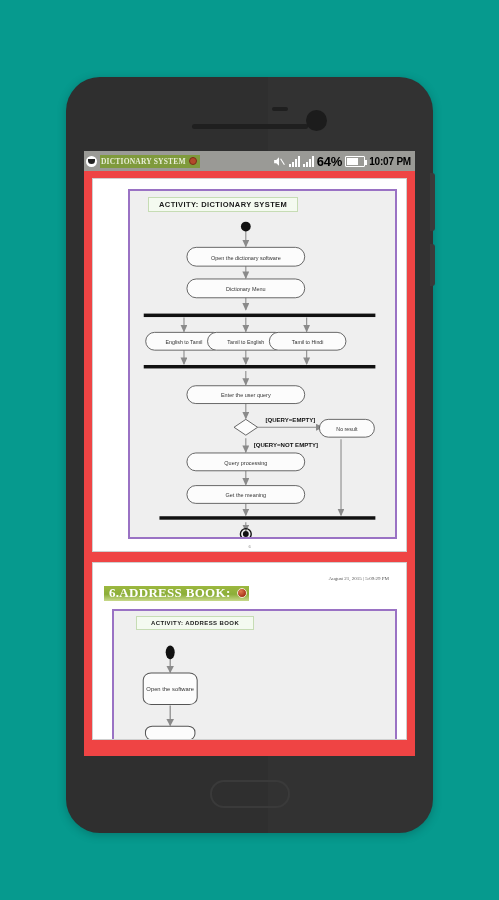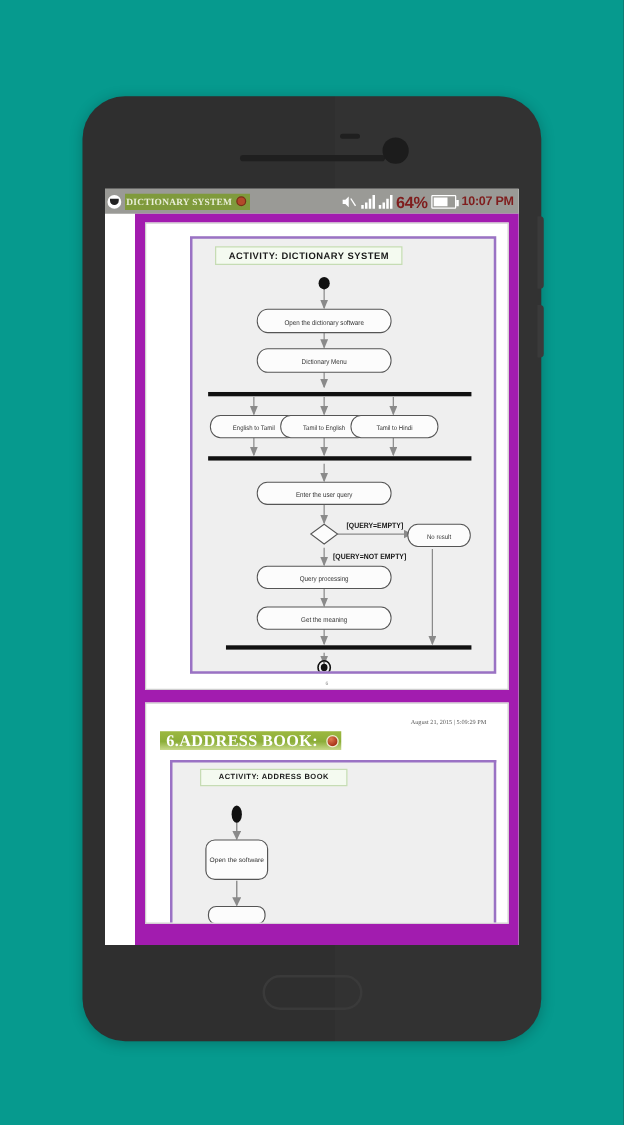--- a/index.html
+++ b/index.html
@@ -138,21 +138,21 @@
     border-radius: 50%;
     background: #b24a2a;
     border: 1px solid #7a2f18;
     flex: 0 0 auto;
     margin-left: 3px;
   }
   .status-right {
     margin-left: auto;
     display: flex; align-items: center;
     gap: 3px;
-    color: #7f1d1d;
+    color: #000000;
     font-size: 12.5px;
     font-weight: bold;
   }
   .icon-mute { width: 14px; height: 13px; }
   .bars { display: flex; align-items: flex-end; gap: 1px; height: 11px; }
   .bars i { display: block; width: 2px; background: #fff; }
   .bars i:nth-child(1){ height: 3px; }
   .bars i:nth-child(2){ height: 5px; }
   .bars i:nth-child(3){ height: 8px; }
   .bars i:nth-child(4){ height: 11px; }
@@ -168,23 +168,22 @@
     content:""; position: absolute; right: -3px; top: 3px;
     width: 2px; height: 5px; background: #fff;
   }
   .battery .fill { height: 7px; width: 62%; background: #fff; margin-left: 1px; }
   .clock { font-size: 10px; letter-spacing: -.2px; margin-left: 1px; }
 
   
   .doc {
     position: absolute;
     left: 0; top: 20px; right: 0; bottom: 0;
-    background: #a21caf;
+    background: #ef4444;
     overflow: hidden;
-    margin-left: 24px;
   }
   .page {
     background: #ffffff;
     border: 1px solid #cfcfcf;
     margin: 7px 8px 0 8px;
     position: relative;
   }
   .page.first { padding: 6px 7px 10px 7px; }
   .page.second { padding: 10px 7px 0 7px; margin-top: 10px; }
 

